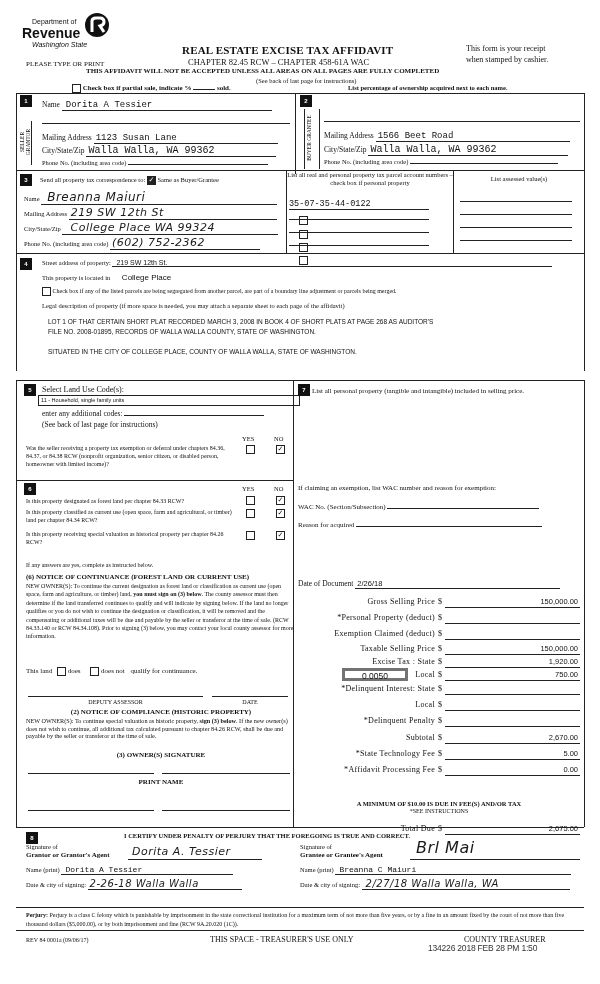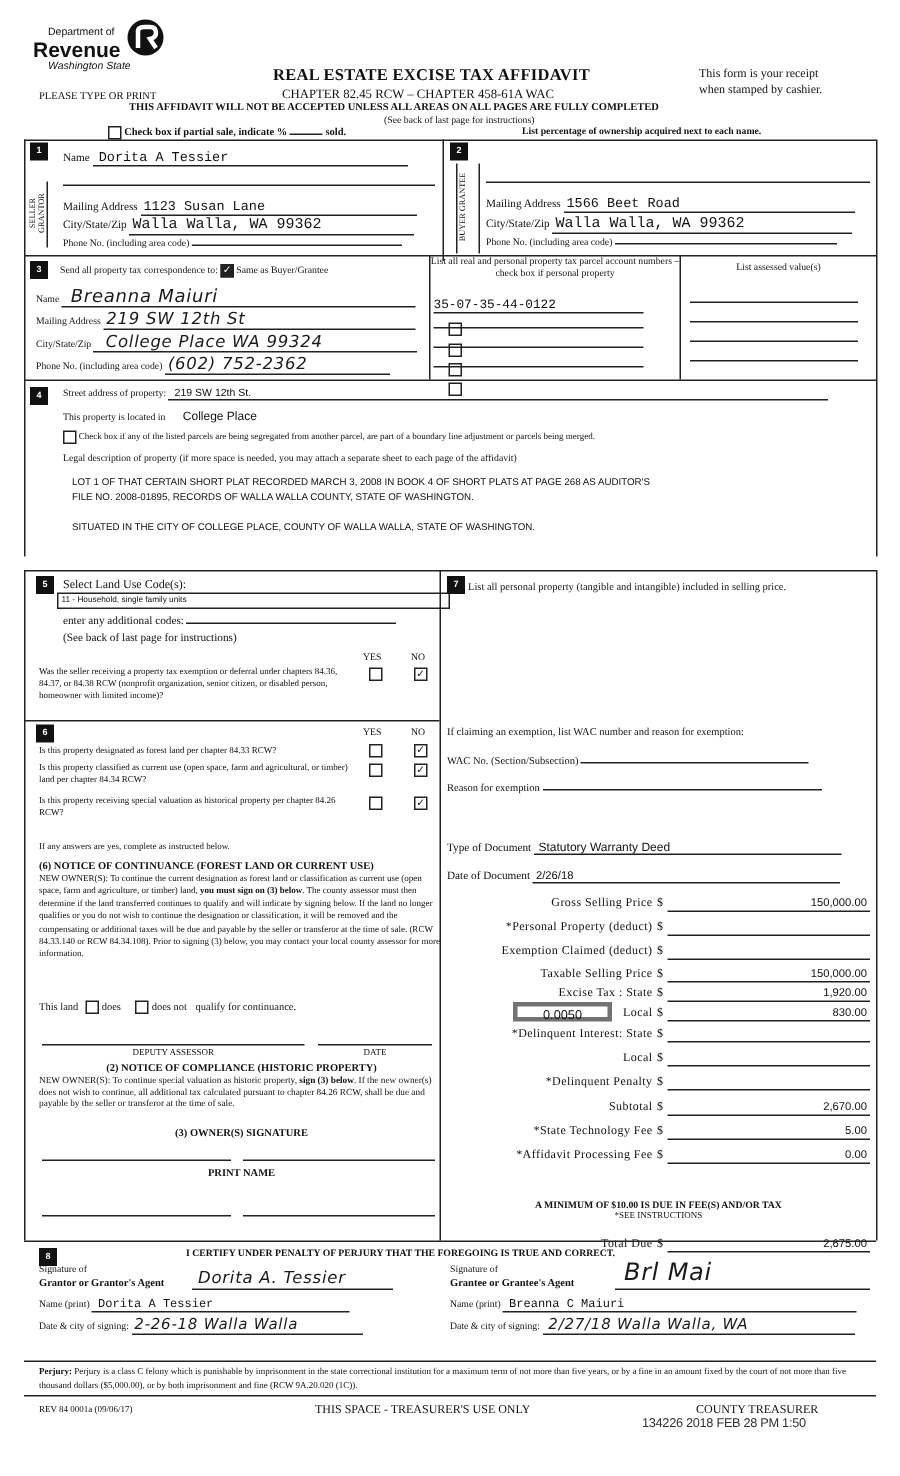--- a/index.html
+++ b/index.html
@@ -243,26 +243,22 @@
 <div class="abs" style="left:294px;top:380px;width:290px;height:447px;">
   <span class="num abs" style="left:4px;top:4px;">7</span>
   <div class="abs" style="left:18px;top:5px;width:260px;font-size:7px;line-height:12px;">List all  personal property (tangible and intangible) included in selling price.</div>
   <div class="abs" style="left:18px;top:30px;width:264px;height:54px;"></div>
   <div class="abs" style="left:4px;top:104px;font-size:7px;white-space:nowrap;">If claiming an exemption, list WAC number and reason for exemption:</div>
   <div class="abs" style="left:4px;top:123px;font-size:7px;white-space:nowrap;">
     <span>WAC No. (Section/Subsection)</span>
     <span style="display:inline-block;width:152px;border-bottom:1px solid #222;"></span>
   </div>
   <div class="abs" style="left:4px;top:141px;font-size:7px;white-space:nowrap;">
-    <span>Reason for exemption</span>
+    <span>Reason for acquired</span>
     <span style="display:inline-block;width:186px;border-bottom:1px solid #222;"></span>
-  </div>
-  <div class="abs" style="left:4px;top:180px;font-size:7.5px;white-space:nowrap;">
-    <span>Type of Document</span>
-    <span class="sans" style="display:inline-block;width:205px;border-bottom:1px solid #222;font-size:8px;padding-left:3px;">Statutory Warranty Deed</span>
   </div>
   <div class="abs" style="left:4px;top:199px;font-size:7.5px;white-space:nowrap;">
     <span>Date of Document</span>
     <span class="sans" style="display:inline-block;width:205px;border-bottom:1px solid #222;font-size:7.5px;padding-left:2px;">2/26/18</span>
   </div>
 </div>
 
 <div class="fee-row" style="top:597px;">
     <span class="fl">Gross Selling Price</span>
     <span class="fd">$</span>
@@ -285,21 +281,21 @@
   </div>
 <div class="fee-row" style="top:657px;">
     <span class="fl">Excise Tax : State</span>
     <span class="fd">$</span>
     <span class="fv">1,920.00</span>
   </div>
 <div class="fee-row" style="top:670px;">
   <span class="abs sans" style="left:42px;top:-2px;width:66px;height:13px;border:3px solid #737373;text-align:center;font-size:8.5px;line-height:11px;">0.0050</span>
   <span class="fl">Local</span>
     <span class="fd">$</span>
-    <span class="fv">830.00</span>
+    <span class="fv">750.00</span>
 </div>
 <div class="fee-row" style="top:684px;">
     <span class="fl">*Delinquent Interest: State</span>
     <span class="fd">$</span>
     <span class="fv"></span>
   </div>
 <div class="fee-row" style="top:700px;">
     <span class="fl">Local</span>
     <span class="fd">$</span>
     <span class="fv"></span>

